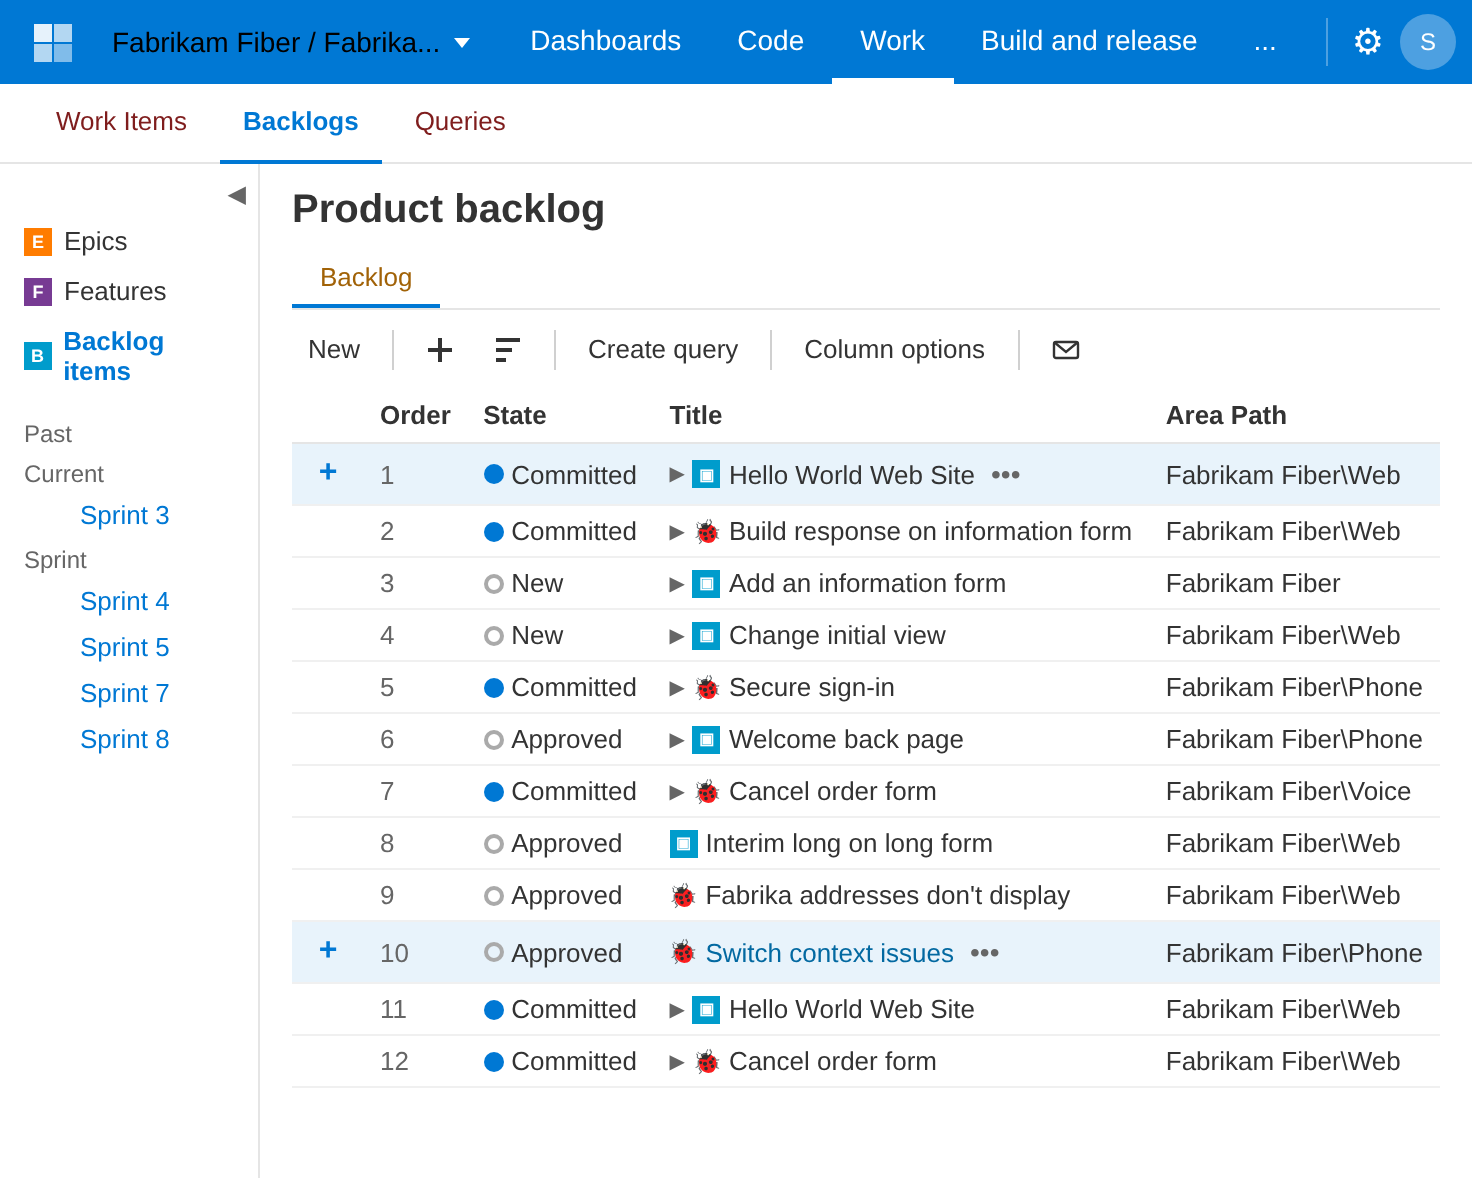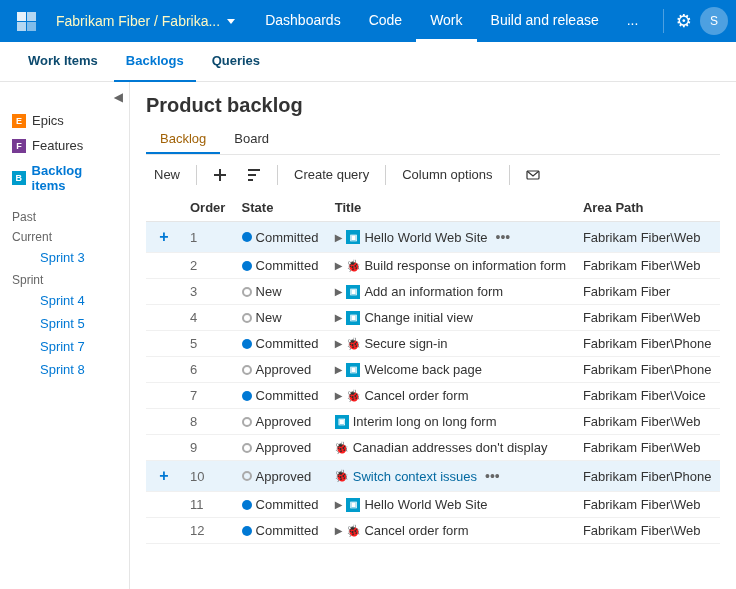--- a/index.html
+++ b/index.html
@@ -13,21 +13,21 @@
       align-items: center;
       padding: 0 8px;
       color: #fff;
       gap: 0;
     }
     .top-nav .logo {
       width: 36px; height: 36px; display: flex; align-items: center; justify-content: center;
       margin-right: 4px;
     }
     .top-nav .org-name {
-      font-size: 14px; font-weight: 400; color: #fef9c3; padding: 0 8px; cursor: pointer;
+      font-size: 14px; font-weight: 400; color: #000000; padding: 0 8px; cursor: pointer;
       display: flex; align-items: center; gap: 4px;
     }
     .top-nav .nav-links {
       display: flex; align-items: center; margin-left: 8px; gap: 0;
     }
     .top-nav .nav-link {
       color: #fff; padding: 0 14px; height: 42px; display: flex; align-items: center;
       font-size: 14px; cursor: pointer; text-decoration: none;
       border-bottom: 3px solid transparent;
     }
@@ -41,22 +41,21 @@
       border-bottom: 1px solid #e5e5e5;
       height: 40px;
       display: flex;
       align-items: center;
       padding: 0 16px;
       gap: 4px;
     }
     .sub-nav .tab {
       padding: 0 12px; height: 40px; display: flex; align-items: center;
       font-size: 13px; cursor: pointer; border-bottom: 2px solid transparent;
-      color: #0c4a6e;
-      font-weight: bold;
+      color: #7f1d1d;
     }
     .sub-nav .tab.active { border-bottom: 2px solid #0078d4; color: #0078d4; font-weight: 600; }
 
     
     .main-layout {
       display: flex;
       height: calc(589px - 82px);
       overflow: hidden;
     }
 
@@ -232,21 +231,20 @@
     <div class="sidebar-sub-item">Sprint 7</div>
     <div class="sidebar-sub-item">Sprint 8</div>
   </div>
 
   <div class="content">
 
     <div class="page-title">Product backlog</div>
 
     <div class="view-tabs">
       <div class="view-tab active">Backlog</div>
-      <div class="view-tab">Board</div>
     </div>
 
     <div class="toolbar">
       <button class="toolbar-btn">New</button>
       <div class="toolbar-divider"></div>
       <button class="toolbar-btn" title="Add child">
         <svg width="14" height="14" viewBox="0 0 14 14">
             <rect x="6" y="1" width="2" height="12" fill="#333"></rect>
             <rect x="1" y="6" width="12" height="2" fill="#333"></rect>
           </svg>
@@ -433,21 +431,21 @@
             <td style="color: rgb(102, 102, 102);">9</td>
             <td>
               <div class="state-cell">
                 <span class="state-dot approved-dot"></span>
                 <span>Approved</span>
               </div>
             </td>
             <td>
               <div class="title-cell">
                 <span class="wi-icon" style="color: rgb(204, 41, 61); font-size: 12px; display: inline-flex; align-items: center; justify-content: center;">🐞</span>
-                <span>Canadian addresses don't display</span>
+                <span>Fabrika addresses don't display</span>
               </div>
             </td>
             <td>Fabrikam Fiber\Web</td>
           </tr>
           <tr class="highlight">
             <td style="text-align: center; width: 30px;">
               <button class="add-btn">+</button>
             </td>
             <td style="color: rgb(102, 102, 102);">10</td>
             <td>

